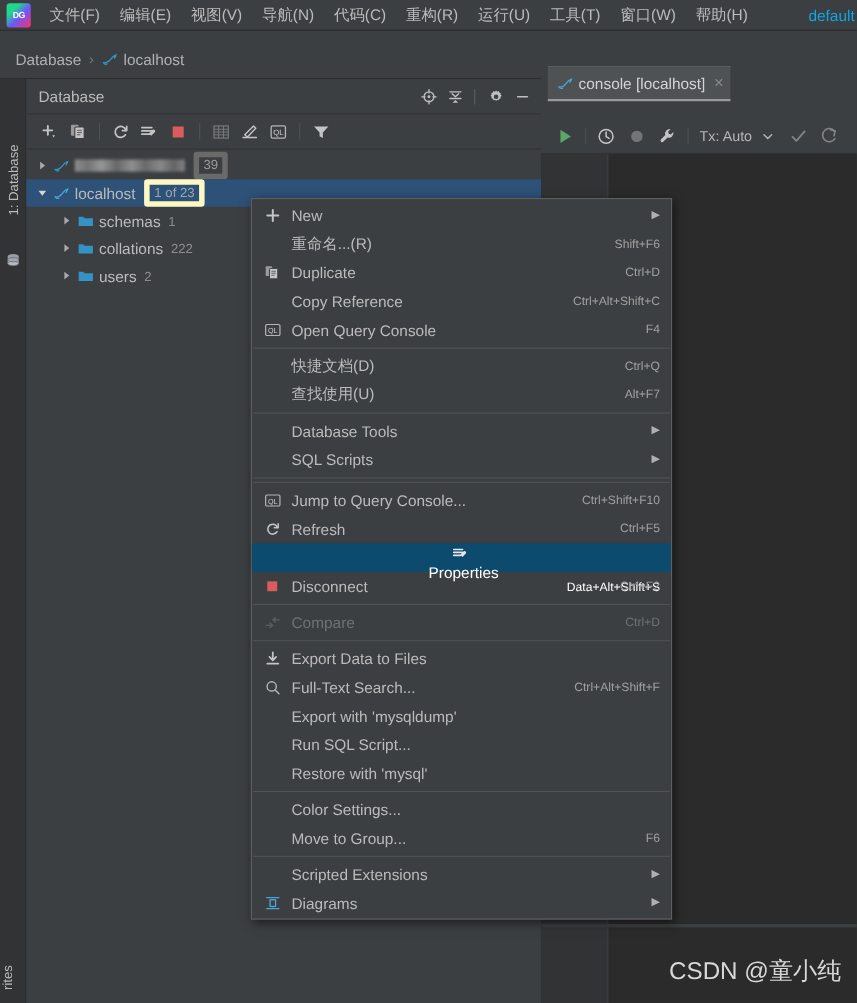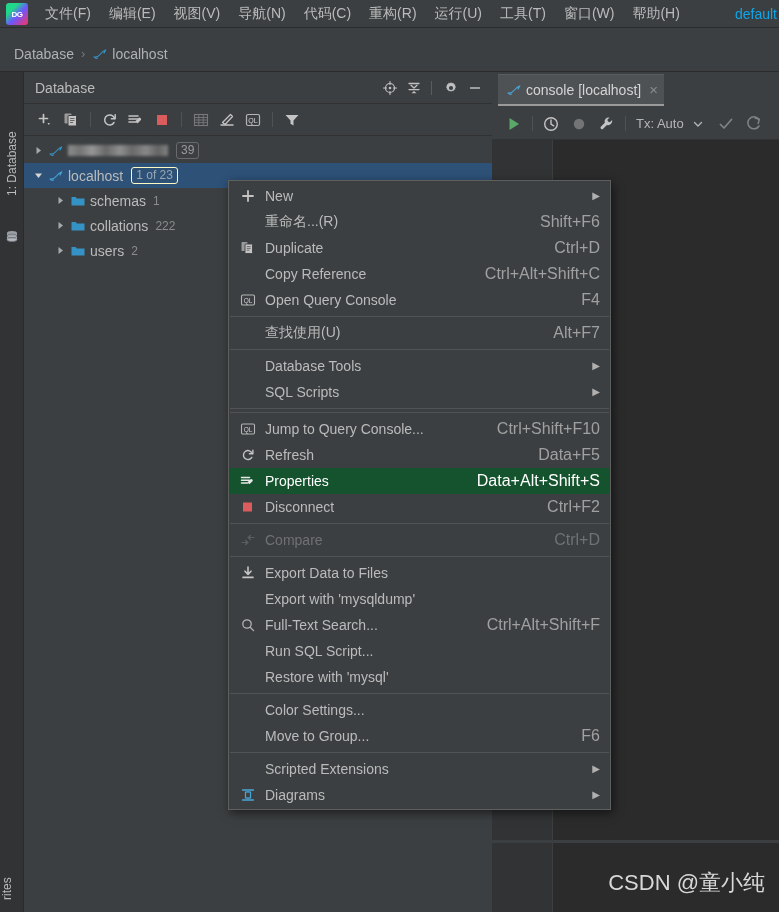--- a/index.html
+++ b/index.html
@@ -100,35 +100,35 @@
   
   .tree { padding-top: 2px; font-size: 14px; }
   .trow { height: 25px; display: flex; align-items: center; padding-left: 6px; position: relative; }
   .trow.selected { background: #2d5177; }
   .trow .arrow { width: 16px; display: flex; align-items: center; justify-content: center; flex: none; }
   .trow .tico { width: 20px; display: flex; align-items: center; justify-content: center; flex: none; margin-right: 2px; }
   .trow .tlabel { color: #bbbbbb; white-space: nowrap; }
   .trow .tcount { color: #8c8c8c; font-size: 12px; margin-left: 7px; }
   .trow .tbadge {
     margin-left: 8px; font-size: 12px; color: #9aa7b0;
-    border: 1px solid #fef9c3; border-radius: 3px; padding: 0px 4px;
+    border: 5px solid #fef9c3; border-radius: 3px; padding: 0px 4px;
     line-height: 15px;
   }
   .trow .tbadge.plain { color: #9b9b9b; border-color: #6a6a6a; }
   .trow .blurred {
     display: inline-block; width: 100px; height: 11px;
     background: linear-gradient(90deg,#9a9a9a 0%,#7d7d7d 12%,#a6a6a6 24%,#6f6f6f 38%,
       #9e9e9e 52%,#707070 64%,#969696 78%,#6b6b6b 90%,#8e8e8e 100%);
     filter: blur(1.4px); opacity: .85; vertical-align: middle;
   }
   .indent1 { padding-left: 28px; }
 
   
   .tabstrip {
-    position: absolute; left: 492px; top: 72px; width: 287px; height: 36px;
+    position: absolute; left: 492px; top: 58px; width: 287px; height: 36px;
     background: #3c3f41;
   }
   .ctab {
     position: absolute; left: 6px; top: 2px; height: 32px;
     background: #4e5254;
     border-top: 1px solid #5a5d5f;
     display: flex; align-items: center; padding: 0 6px 0 8px;
     border-bottom: 2px solid #9a9a9a;
   }
   .ctab .tab-title { color: #d4d4d4; font-size: 14px; margin-left: 4px; }
@@ -173,23 +173,23 @@
     box-shadow: 2px 3px 9px rgba(0,0,0,.55);
     padding: 2px 0 1px 0;
     font-size: 14px;
   }
   .mi {
     height: 26px; display: flex; align-items: center;
     padding-left: 8px; padding-right: 10px; position: relative;
   }
   .mi .mi-icon { width: 22px; height: 18px; display: flex; align-items: center; justify-content: center; flex: none; }
   .mi .mi-label { color: #bbbbbb; white-space: nowrap; margin-left: 6px; }
-  .mi .mi-shortcut { margin-left: auto; color: #a0a0a0; font-size: 16px; white-space: nowrap; padding-left: 18px; }
+  .mi .mi-shortcut { margin-left: auto; color: #a0a0a0; font-size: 11px; white-space: nowrap; padding-left: 18px; }
   .mi .mi-sub { margin-left: auto; color: #b0b0b0; font-size: 10px; line-height: 1; padding-left: 16px; }
-  .mi.highlight { background: #14532d; }
+  .mi.highlight { background: #0c4a6e; flex-direction: column; }
   .mi.highlight .mi-label, .mi.highlight .mi-shortcut { color: #ffffff; }
   .mi.disabled .mi-label, .mi.disabled .mi-shortcut { color: #6f7173; }
   .msep { height: 1px; background: #515354; margin: 3px 1px; }
 
   svg { display: block; }
 </style>
 </head>
 <body>
 
 <div id="app">
@@ -514,20 +514,25 @@
         </svg>
       </span>
       <span class="mi-label">Open Query Console</span>
       <span class="mi-shortcut">F4</span>
     </div>
 
     <div class="msep"></div>
 
     <div class="mi">
       <span class="mi-icon"></span>
+      <span class="mi-label">快捷文档(D)</span>
+      <span class="mi-shortcut">Ctrl+Q</span>
+    </div>
+    <div class="mi">
+      <span class="mi-icon"></span>
       <span class="mi-label">查找使用(U)</span>
       <span class="mi-shortcut">Alt+F7</span>
     </div>
 
     <div class="msep"></div>
 
     <div class="mi">
       <span class="mi-icon"></span>
       <span class="mi-label">Database Tools</span>
       <span class="mi-sub">▶</span>
@@ -554,21 +559,21 @@
       <span class="mi-shortcut">Ctrl+Shift+F10</span>
     </div>
     <div class="mi">
       <span class="mi-icon">
         <svg width="16" height="16" viewBox="0 0 16 16">
           <path d="M12.2 6.6 A4.5 4.5 0 1 0 11.8 10.4" fill="none" stroke="#c4c4c4" stroke-width="1.4" stroke-linecap="round"></path>
           <path d="M12.9 3.2 v3.5 h-3.5" fill="none" stroke="#c4c4c4" stroke-width="1.4" stroke-linecap="round" stroke-linejoin="round"></path>
         </svg>
       </span>
       <span class="mi-label">Refresh</span>
-      <span class="mi-shortcut">Data+F5</span>
+      <span class="mi-shortcut">Ctrl+F5</span>
     </div>
     <div class="mi highlight">
       <span class="mi-icon">
         <svg width="16" height="16" viewBox="0 0 16 16">
           <path d="M1.5 4.5 h8 M1.5 7.2 h8 M1.5 9.9 h6" stroke="#e8e8e8" stroke-width="1.5" stroke-linecap="round"></path>
           <path d="M9.4 11.3 l3.1-3.1 a1.45 1.45 0 0 0-2-2 l-3.1 3.1 z" fill="#e8e8e8"></path>
         </svg>
       </span>
       <span class="mi-label">Properties</span>
       <span class="mi-shortcut">Data+Alt+Shift+S</span>
@@ -601,32 +606,32 @@
     <div class="mi">
       <span class="mi-icon">
         <svg width="16" height="16" viewBox="0 0 16 16">
           <path d="M8 2 v7 M5 6.2 L8 9.4 L11 6.2" fill="none" stroke="#c4c4c4" stroke-width="1.6" stroke-linecap="round" stroke-linejoin="round"></path>
           <path d="M3 12.4 h10" stroke="#c4c4c4" stroke-width="1.6" stroke-linecap="round"></path>
         </svg>
       </span>
       <span class="mi-label">Export Data to Files</span>
     </div>
     <div class="mi">
-      <span class="mi-icon"></span>
-      <span class="mi-label">Export with 'mysqldump'</span>
-    </div>
-    <div class="mi">
       <span class="mi-icon">
         <svg width="16" height="16" viewBox="0 0 16 16">
           <circle cx="7" cy="7" r="4.2" fill="none" stroke="#b4b4b4" stroke-width="1.3"></circle>
           <path d="M10.2 10.2 L13.6 13.6" stroke="#b4b4b4" stroke-width="1.3" stroke-linecap="round"></path>
         </svg>
       </span>
       <span class="mi-label">Full-Text Search...</span>
       <span class="mi-shortcut">Ctrl+Alt+Shift+F</span>
+    </div>
+    <div class="mi">
+      <span class="mi-icon"></span>
+      <span class="mi-label">Export with 'mysqldump'</span>
     </div>
     <div class="mi">
       <span class="mi-icon"></span>
       <span class="mi-label">Run SQL Script...</span>
     </div>
     <div class="mi">
       <span class="mi-icon"></span>
       <span class="mi-label">Restore with 'mysql'</span>
     </div>
 

